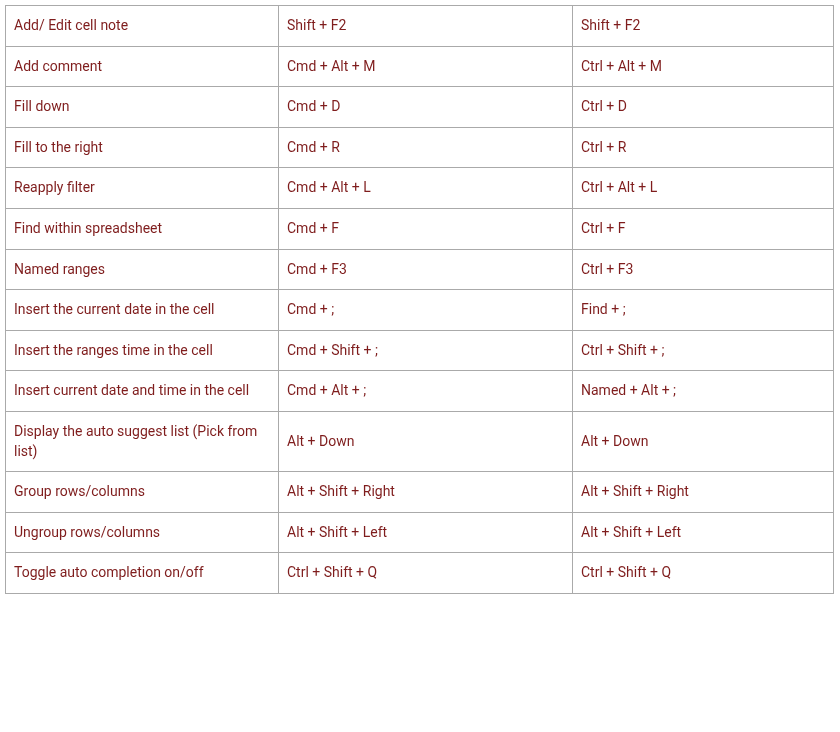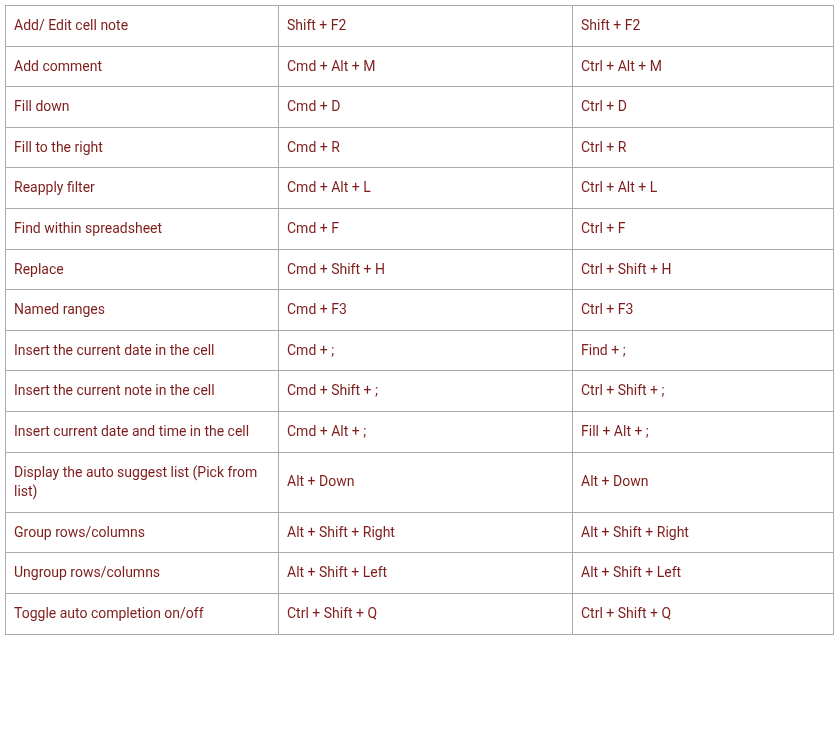--- a/index.html
+++ b/index.html
@@ -65,43 +65,38 @@
         <td>Reapply filter</td>
         <td>Cmd + Alt + L</td>
         <td>Ctrl + Alt + L</td>
       </tr>
       <tr>
         <td>Find within spreadsheet</td>
         <td>Cmd + F</td>
         <td>Ctrl + F</td>
       </tr>
       <tr>
-        <td>Replace</td>
-        <td>Cmd + Shift + H</td>
-        <td>Ctrl + Shift + H</td>
-      </tr>
-      <tr>
         <td>Named ranges</td>
         <td>Cmd + F3</td>
         <td>Ctrl + F3</td>
       </tr>
       <tr>
         <td>Insert the current date in the cell</td>
         <td>Cmd + ;</td>
         <td>Find + ;</td>
       </tr>
       <tr>
-        <td>Insert the current note in the cell</td>
+        <td>Insert the ranges time in the cell</td>
         <td>Cmd + Shift + ;</td>
         <td>Ctrl + Shift + ;</td>
       </tr>
       <tr>
         <td>Insert current date and time in the cell</td>
         <td>Cmd + Alt + ;</td>
-        <td>Fill + Alt + ;</td>
+        <td>Named + Alt + ;</td>
       </tr>
       <tr>
         <td>Display the auto suggest list (Pick from list)</td>
         <td>Alt + Down</td>
         <td>Alt + Down</td>
       </tr>
       <tr>
         <td>Group rows/columns</td>
         <td>Alt + Shift + Right</td>
         <td>Alt + Shift + Right</td>

